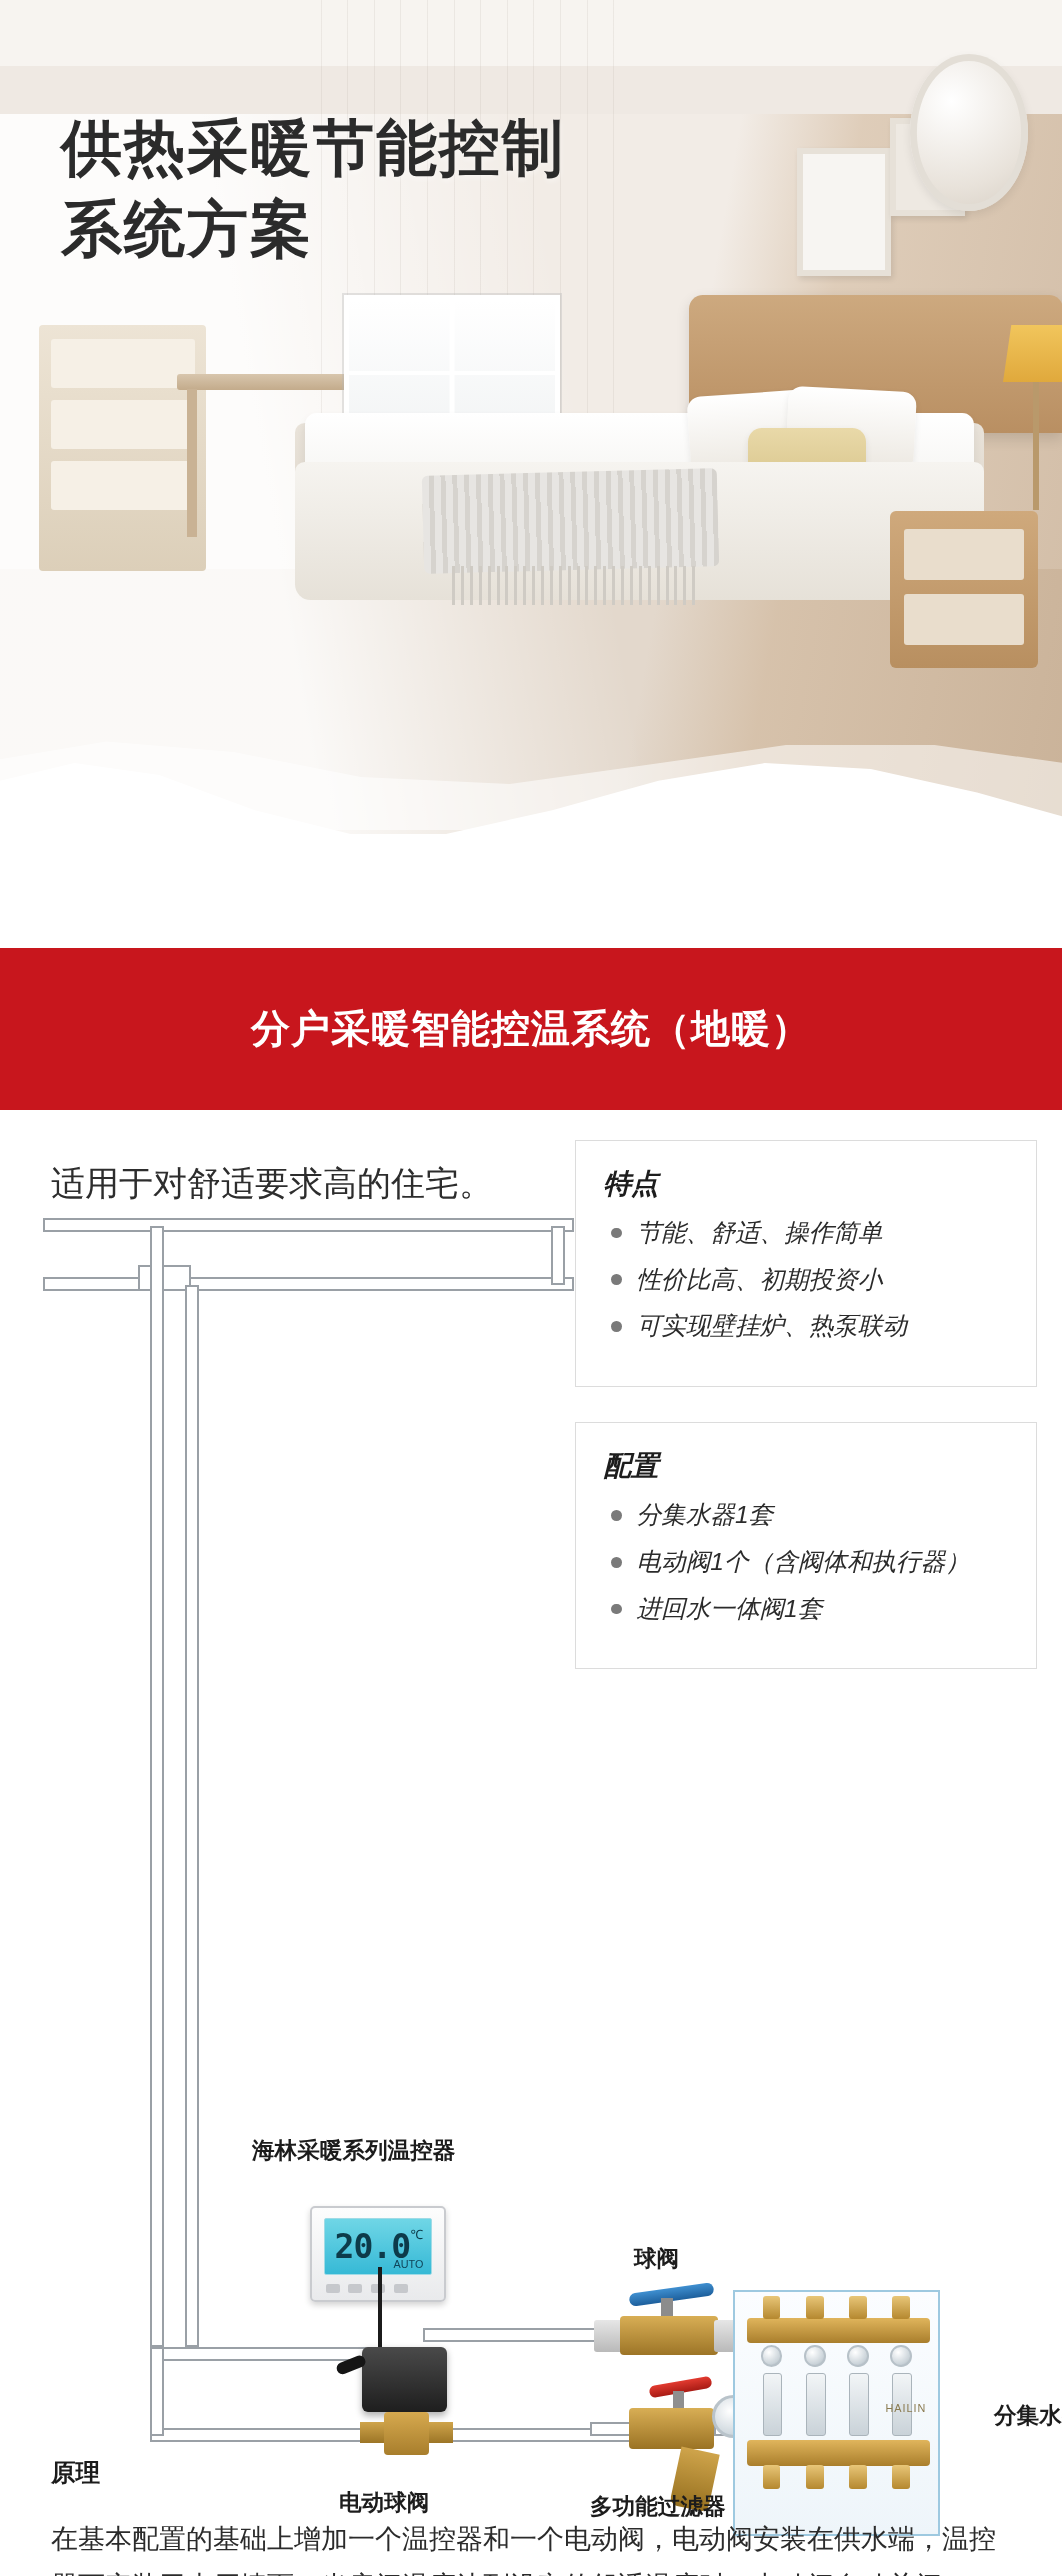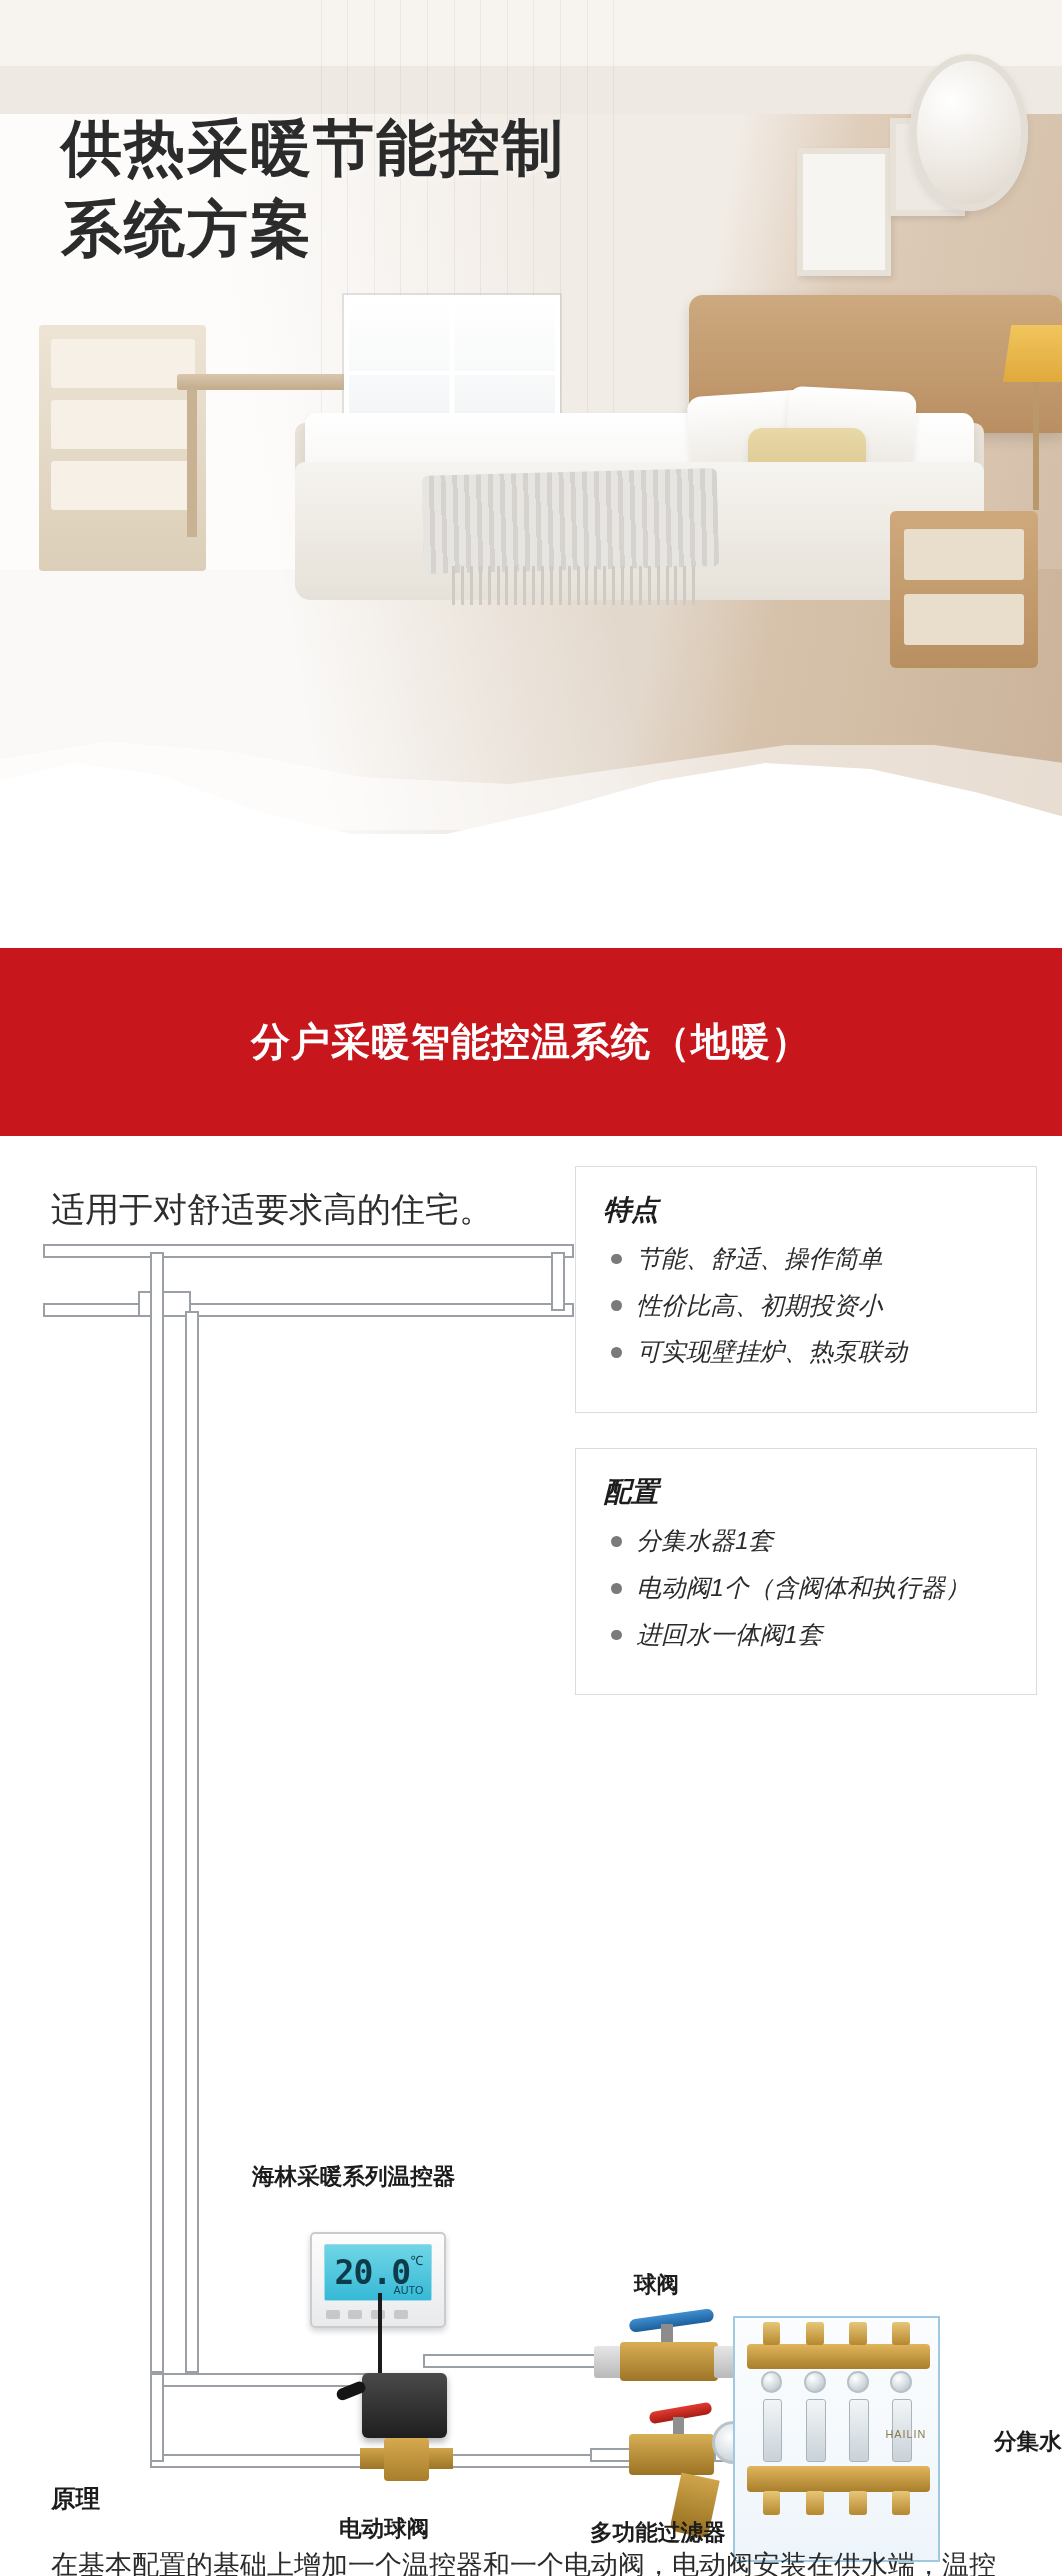--- a/index.html
+++ b/index.html
@@ -192,21 +192,21 @@
     line-height: 1.32;
     color: #2b2b2b;
     letter-spacing: 2px;
     z-index: 5;
     text-shadow: 0 2px 5.9px rgba(255,255,255,.55);
   }
 
   
   .red-band {
     width: 1062px;
-    height: 188px;
+    height: 162px;
     background: #c8161d;
     display: flex;
     align-items: center;
     justify-content: center;
   }
   .red-band h2 {
     color: #ffffff;
     font-size: 39px;
     font-weight: bold;
     letter-spacing: 1px;

